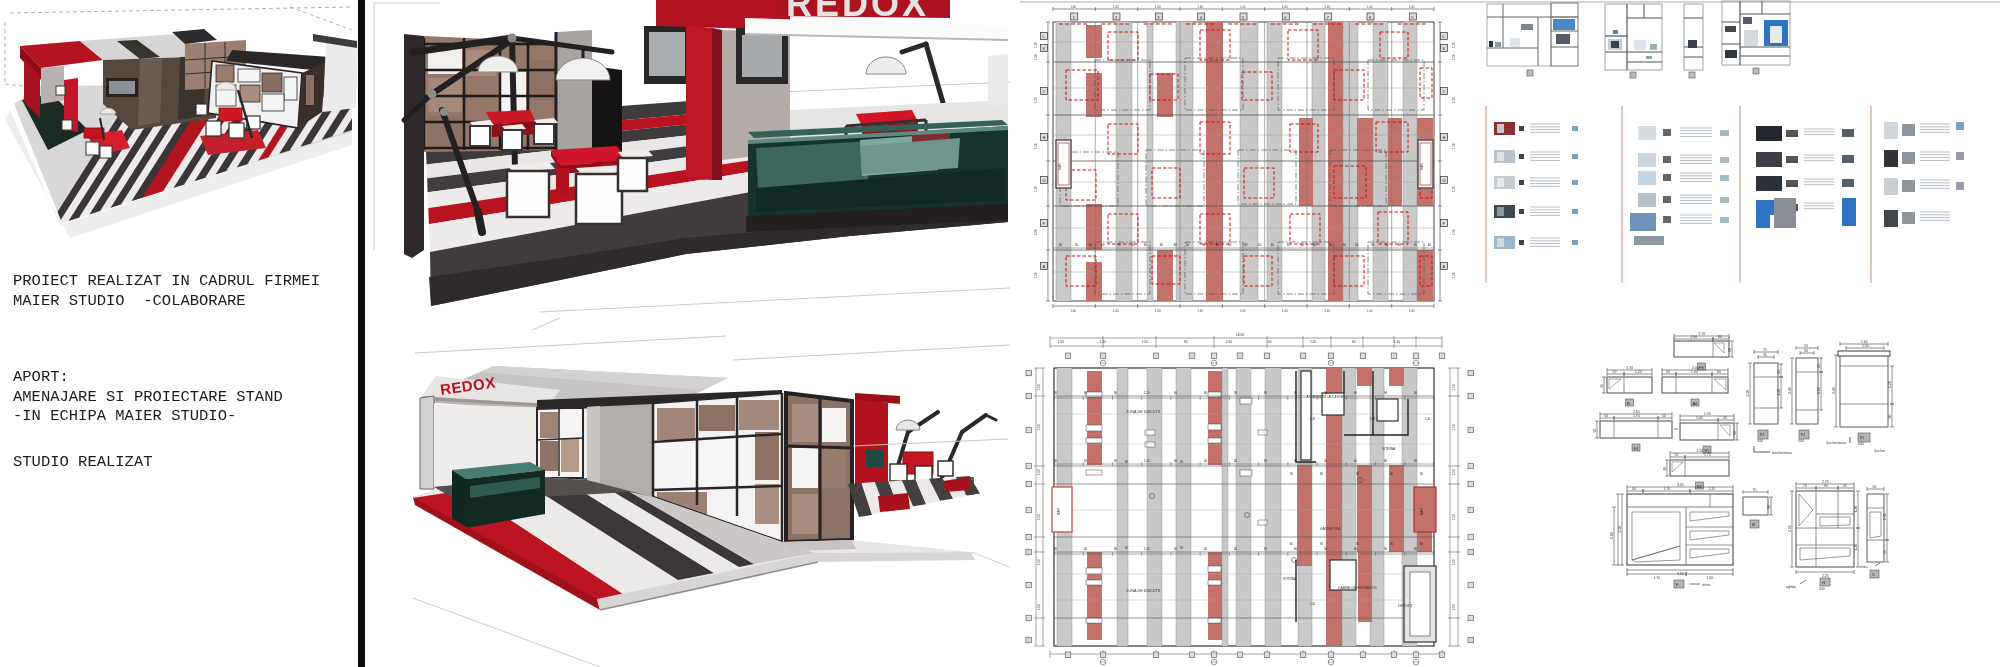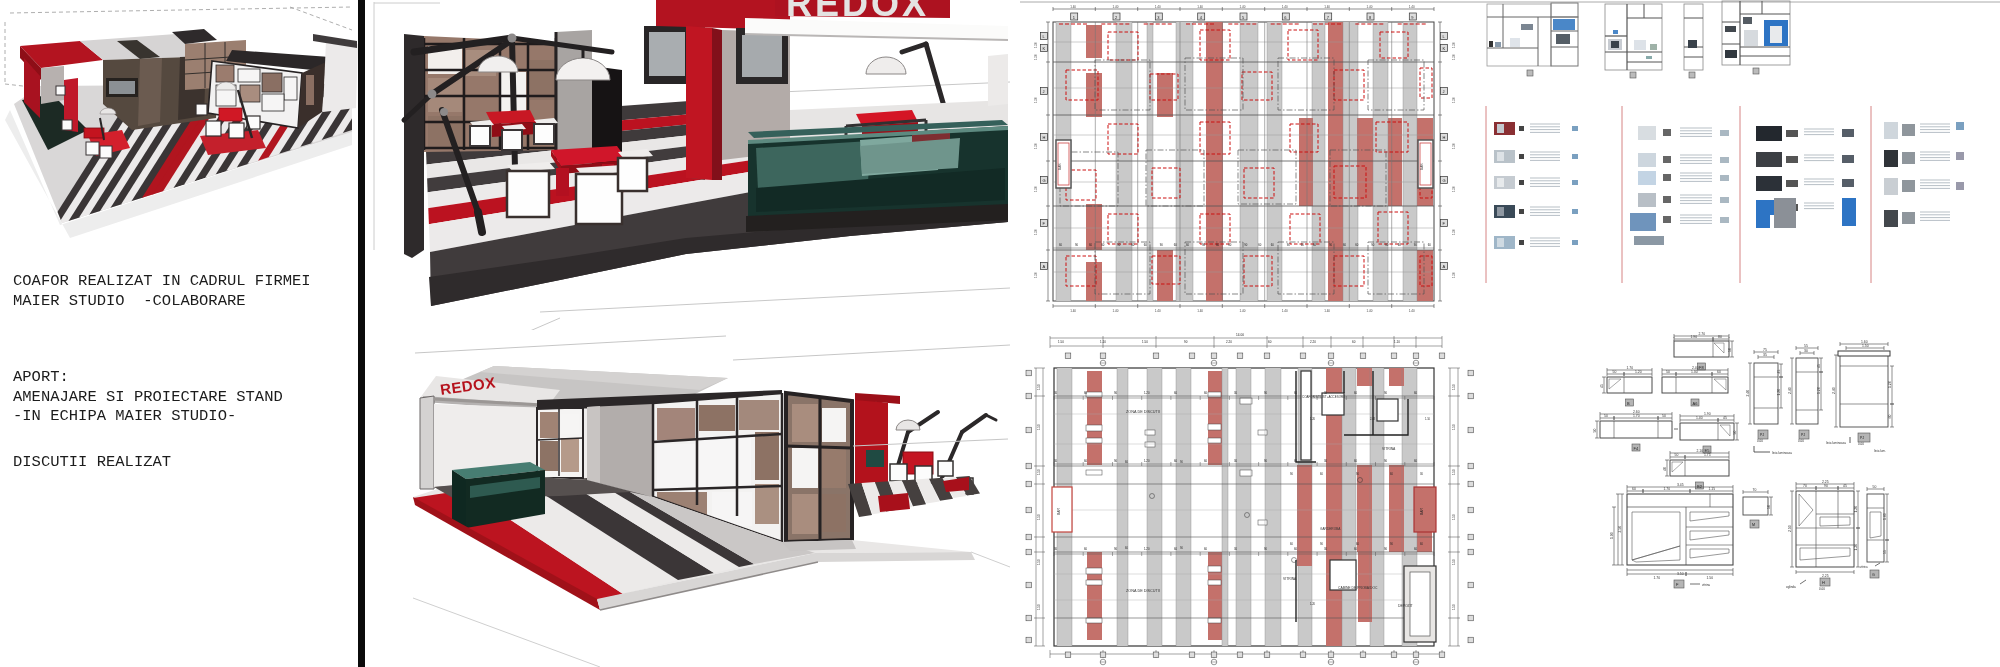--- a/index.html
+++ b/index.html
@@ -120,26 +120,26 @@
 <rect x="247.0" y="116.0" width="13.0" height="13.0" fill="#fcfcfc" stroke="#35302f" stroke-width="1.2"></rect>
 <rect x="196.0" y="104.0" width="11.0" height="11.0" fill="#fcfcfc" stroke="#35302f" stroke-width="1.2"></rect>
 
 <path d="M100,114 a8,6 0 0 1 16,0 Z" fill="#e8e6e5" stroke="#8a8585" stroke-width="0.6"></path>
 <path d="M216,90 a10,8 0 0 1 20,0 Z" fill="#ecebea" stroke="#8a8585" stroke-width="0.6"></path>
 
 <line x1="238.0" y1="90.0" x2="252.0" y2="138.0" stroke="#2a2627" stroke-width="2.5"></line>
 <line x1="100.0" y1="118.0" x2="104.0" y2="140.0" stroke="#2a2627" stroke-width="2"></line>
 </svg>
 
-<div class="mono" style="top:272px">COAFOR REALIZAT IN CADRUL FIRMEI
+<div class="mono" style="top:272px">PROIECT REALIZAT IN CADRUL FIRMEI
 MAIER STUDIO  -COLABORARE</div>
 <div class="mono" style="top:368px">APORT:
 AMENAJARE SI PROIECTARE STAND
 -IN ECHIPA MAIER STUDIO-</div>
-<div class="mono" style="top:453px">DISCUTII REALIZAT</div>
+<div class="mono" style="top:453px">STUDIO REALIZAT</div>
 
 <div style="position:absolute;left:358px;top:0;width:7px;height:667px;background:#0b0b0b"></div>
 
 <svg style="position:absolute;left:366px;top:0" width="644" height="330" viewBox="366 0 644 330">
 
 <line x1="374.0" y1="2.0" x2="374.0" y2="250.0" stroke="#cccccc" stroke-width="1"></line>
 <line x1="374.0" y1="3.0" x2="440.0" y2="3.0" stroke="#cccccc" stroke-width="1"></line>
 <line x1="780.0" y1="92.0" x2="1010.0" y2="82.0" stroke="#c8c8c8" stroke-width="1"></line>
 <line x1="540.0" y1="312.0" x2="1010.0" y2="288.0" stroke="#c8c8c8" stroke-width="1"></line>
 <line x1="560.0" y1="318.0" x2="370.0" y2="400.0" stroke="#c8c8c8" stroke-width="1"></line>

